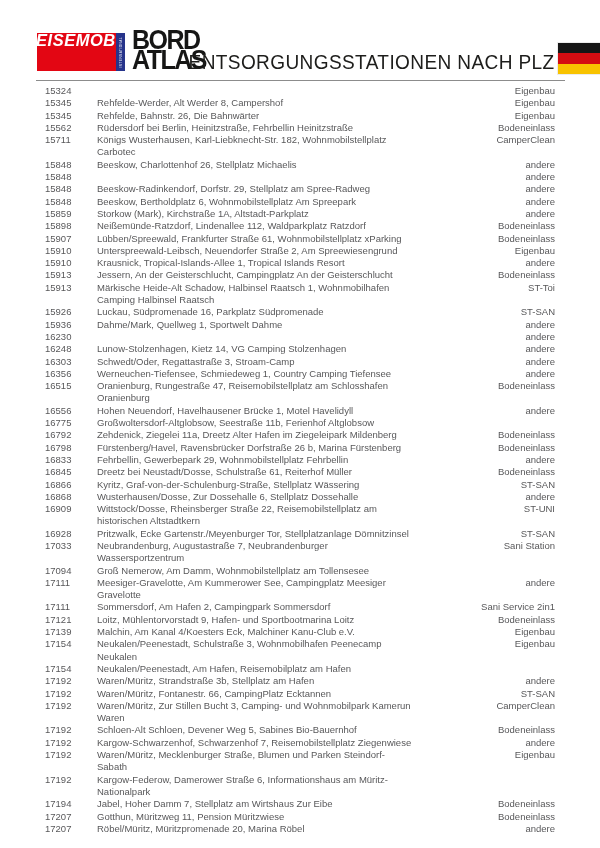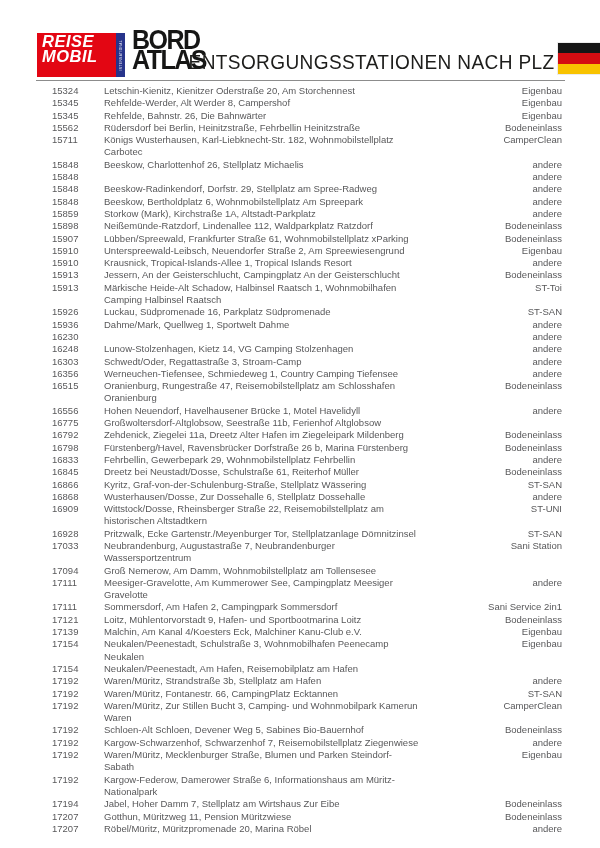--- a/index.html
+++ b/index.html
@@ -6,22 +6,22 @@
   .page{
     position:relative;
     width:600px;height:848px;
     background:#ffffff;
     font-family:"Liberation Sans","DejaVu Sans",sans-serif;
     overflow:hidden;
   }
   
   .logo-rm{
     position:absolute;left:37px;top:33px;
-    width:88px;height:44px;
-    display:flex;flex-direction:column;justify-content:center;
+    width:88px;height:38px;
+    display:flex;flex-direction:row;justify-content:center;
     padding:0 12px 12px 5px;box-sizing:border-box;
   }
   .logo-rm .l1,.logo-rm .l2{
     color:#fff;font-style:italic;font-weight:bold;
     font-size:16.5px;line-height:15px;letter-spacing:.5px;
     transform:scaleY(1.05);white-space:nowrap;
   }
   .logo-rm .side{
     position:absolute;right:0;top:0;bottom:0;width:9px;
     display:flex;align-items:center;justify-content:center;
@@ -53,21 +53,21 @@
     display:flex;flex-direction:column;
     box-shadow:0 0 0 1px #ececec;
   }
   .flag div{flex:1;}
   .header-rule{
     position:absolute;left:36px;right:35px;top:80px;
     height:1px;background:#8c8c8c;
   }
   
   .stations{
-    position:absolute;left:52px;top:85px;width:510px;
+    position:absolute;left:45px;top:85px;width:510px;
   }
   .row{
     display:flex;align-items:flex-start;
     font-size:9.5px;line-height:12.3px;color:#58585a;
   }
   .plz{width:52px;flex-shrink:0;}
   .desc{width:318px;flex-shrink:0;}
   .type{flex:1;text-align:right;white-space:nowrap;}
 </style>
 </head>
@@ -94,21 +94,20 @@
     <div style="background-color: rgb(22, 22, 22);"></div>
     <div style="background-color: rgb(212, 13, 18);"></div>
     <div style="background-color: rgb(248, 195, 0);"></div>
   </div>
 
   <div class="header-rule"></div>
 
   <div class="stations" id="stations">
     <div class="row">
       <span class="plz">15324</span>
-      <span class="desc">Letschin-Kienitz, Kienitzer Oderstraße 20, Am Storchennest</span>
       <span class="type">Eigenbau</span>
     </div>
 
     <div class="row">
       <span class="plz">15345</span>
       <span class="desc">Rehfelde-Werder, Alt Werder 8, Campershof</span>
       <span class="type">Eigenbau</span>
     </div>
 
     <div class="row">

